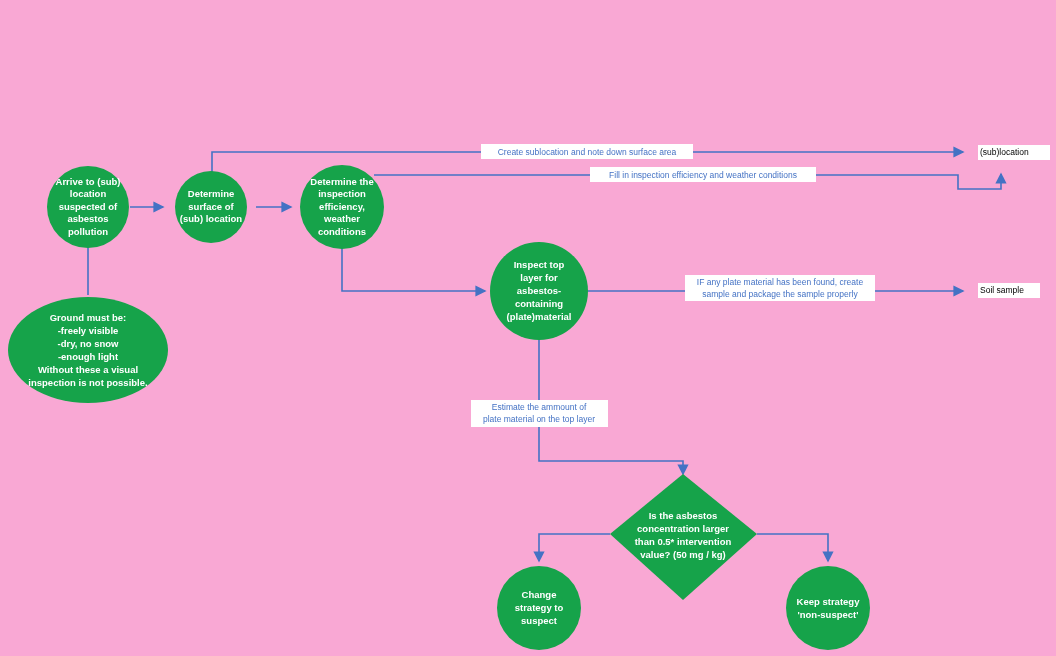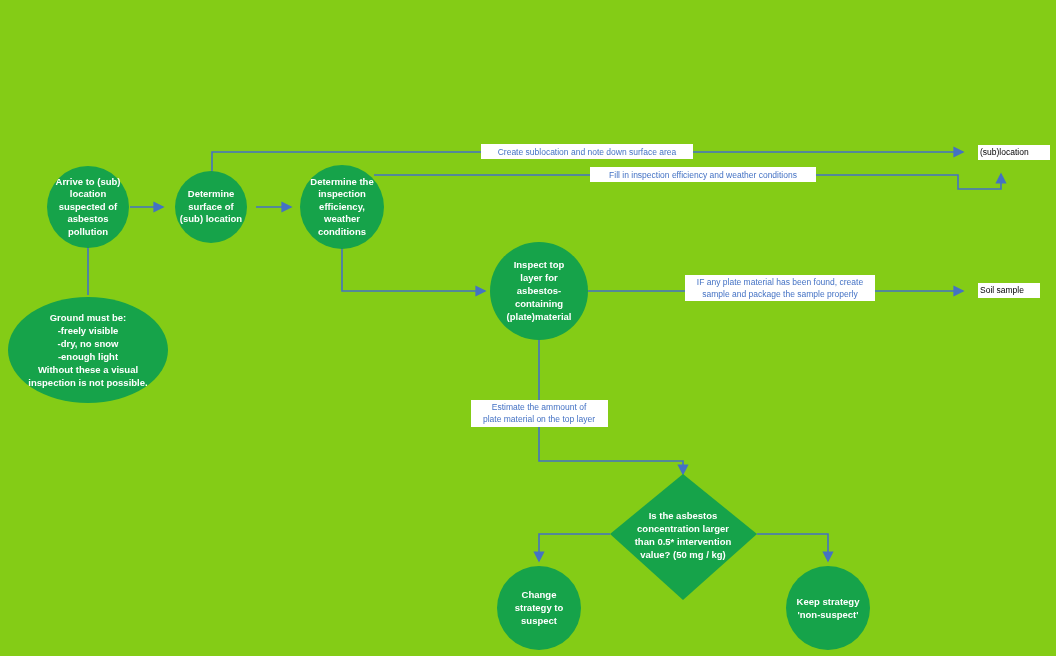--- a/index.html
+++ b/index.html
@@ -8,21 +8,21 @@
     padding: 0;
     background: #000000;
   }
   body {
     font-family: "Liberation Sans", sans-serif;
   }
   #canvas {
     position: relative;
     width: 1056px;
     height: 656px;
-    background: #84cc16;
+    background: #f9a8d4;
     overflow: hidden;
   }
   #flow-svg {
     position: absolute;
     left: 0;
     top: 0;
     width: 1056px;
     height: 656px;
   }
   .node-text {

